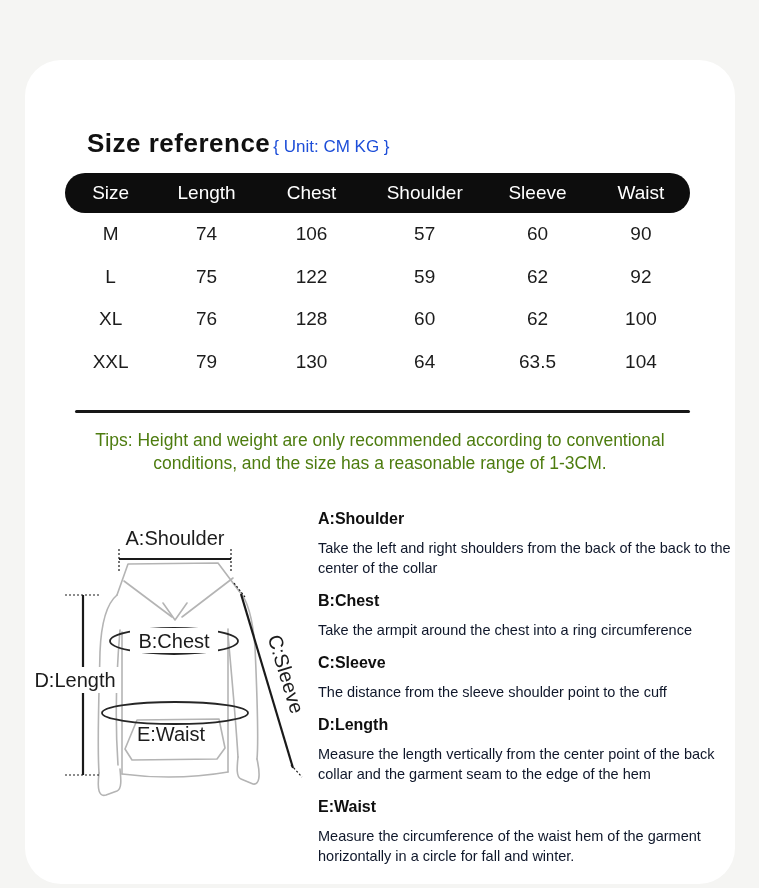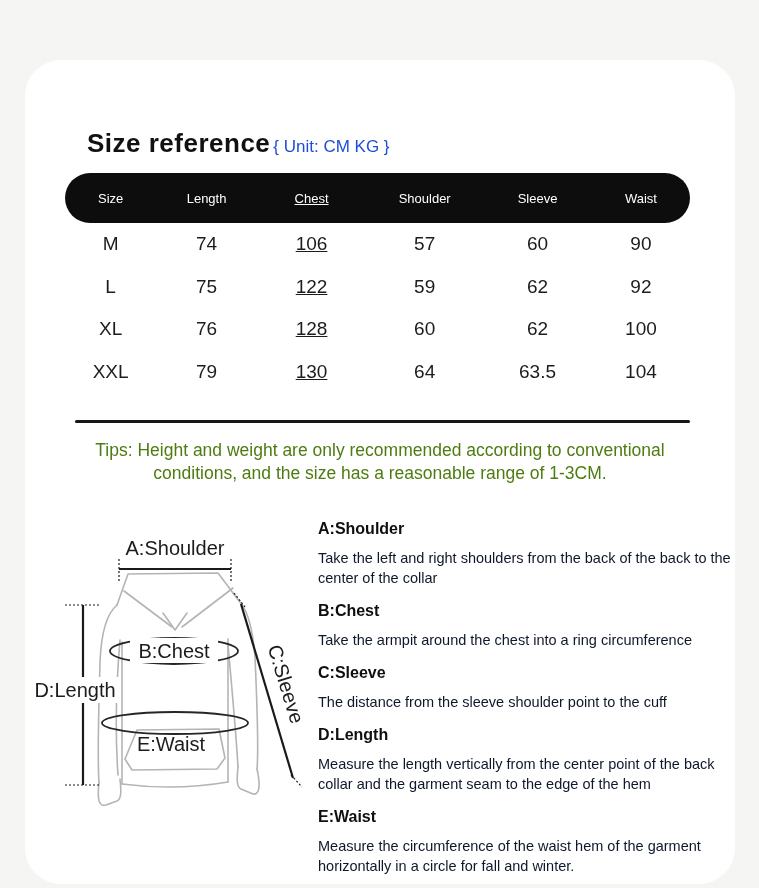--- a/index.html
+++ b/index.html
@@ -31,39 +31,39 @@
     letter-spacing: 0.5px;
   }
   .unit {
     font-size: 17px;
     color: #1d4ed8;
     margin-left: 3px;
   }
   
   .size-table { margin: 14px 0 0 40px; width: 625px; }
   .thead {
-    height: 50px;
+    height: 40px;
     background: #0d0d0d;
     border-radius: 26px;
     display: flex;
     align-items: center;
     color: #ffffff;
-    font-size: 13px;
+    font-size: 19px;
   }
   .trow {
     height: 42.5px;
     display: flex;
     align-items: center;
     font-size: 19px;
     color: #1c1c1c;
   }
   .cell { text-align: center; }
   .cell:nth-child(1) { width: 14.6%; }
   .cell:nth-child(2) { width: 16.1%; }
-  .cell:nth-child(3) { width: 17.5%; text-decoration: underline; }
+  .cell:nth-child(3) { width: 17.5%; }
   .cell:nth-child(4) { width: 18.7%; }
   .cell:nth-child(5) { width: 17.4%; }
   .cell:nth-child(6) { width: 15.7%; }
   
   .divider {
     margin: 27px 0 0 50px;
     width: 615px; height: 3px;
     background: #171717;
     border-radius: 2px;
   }

